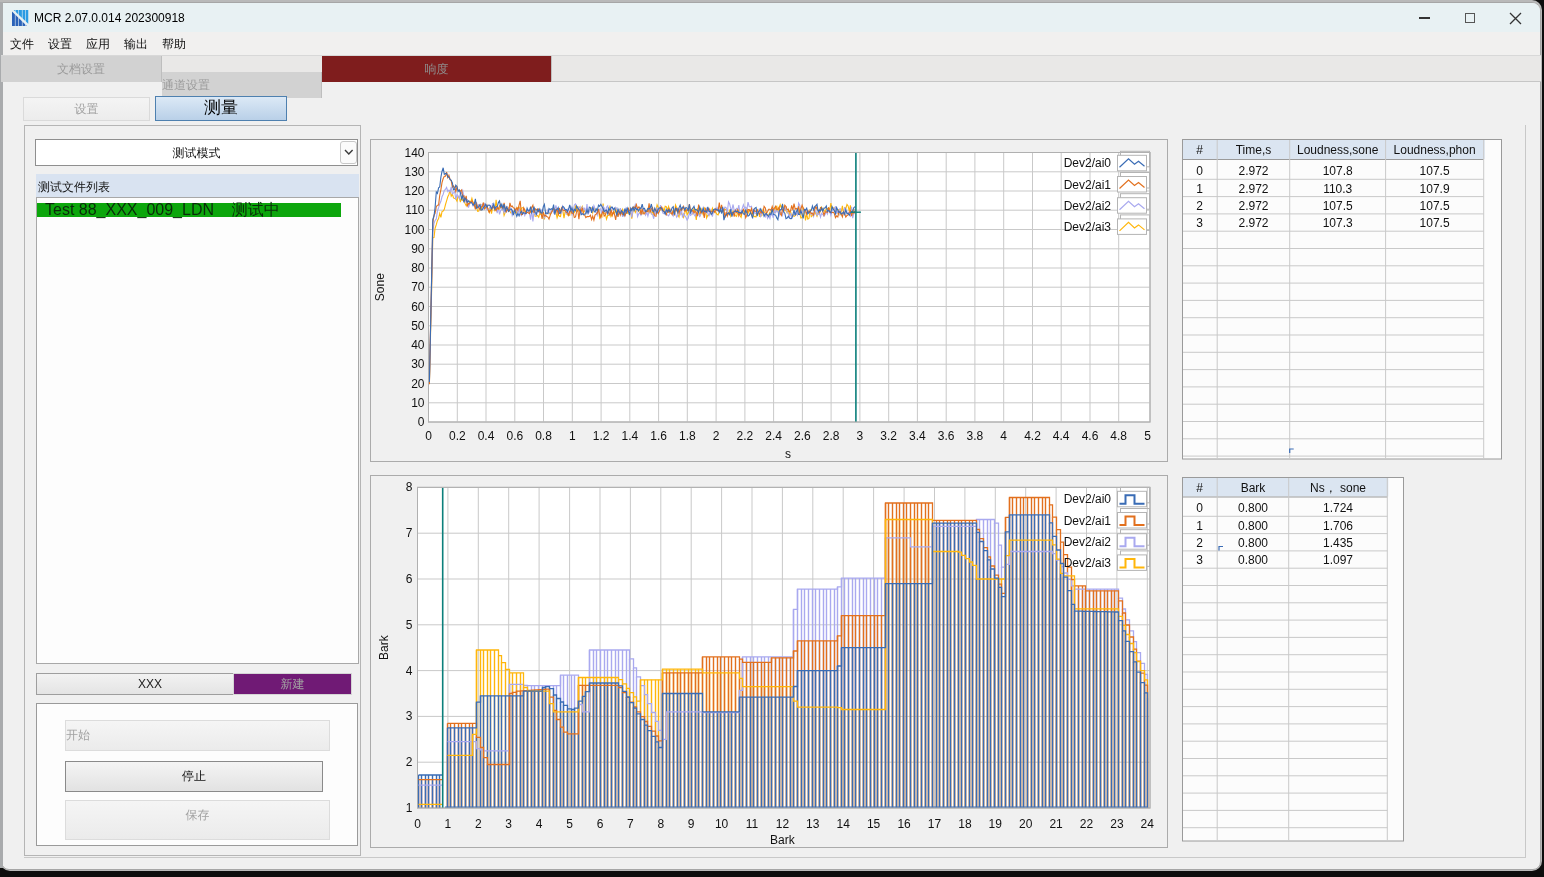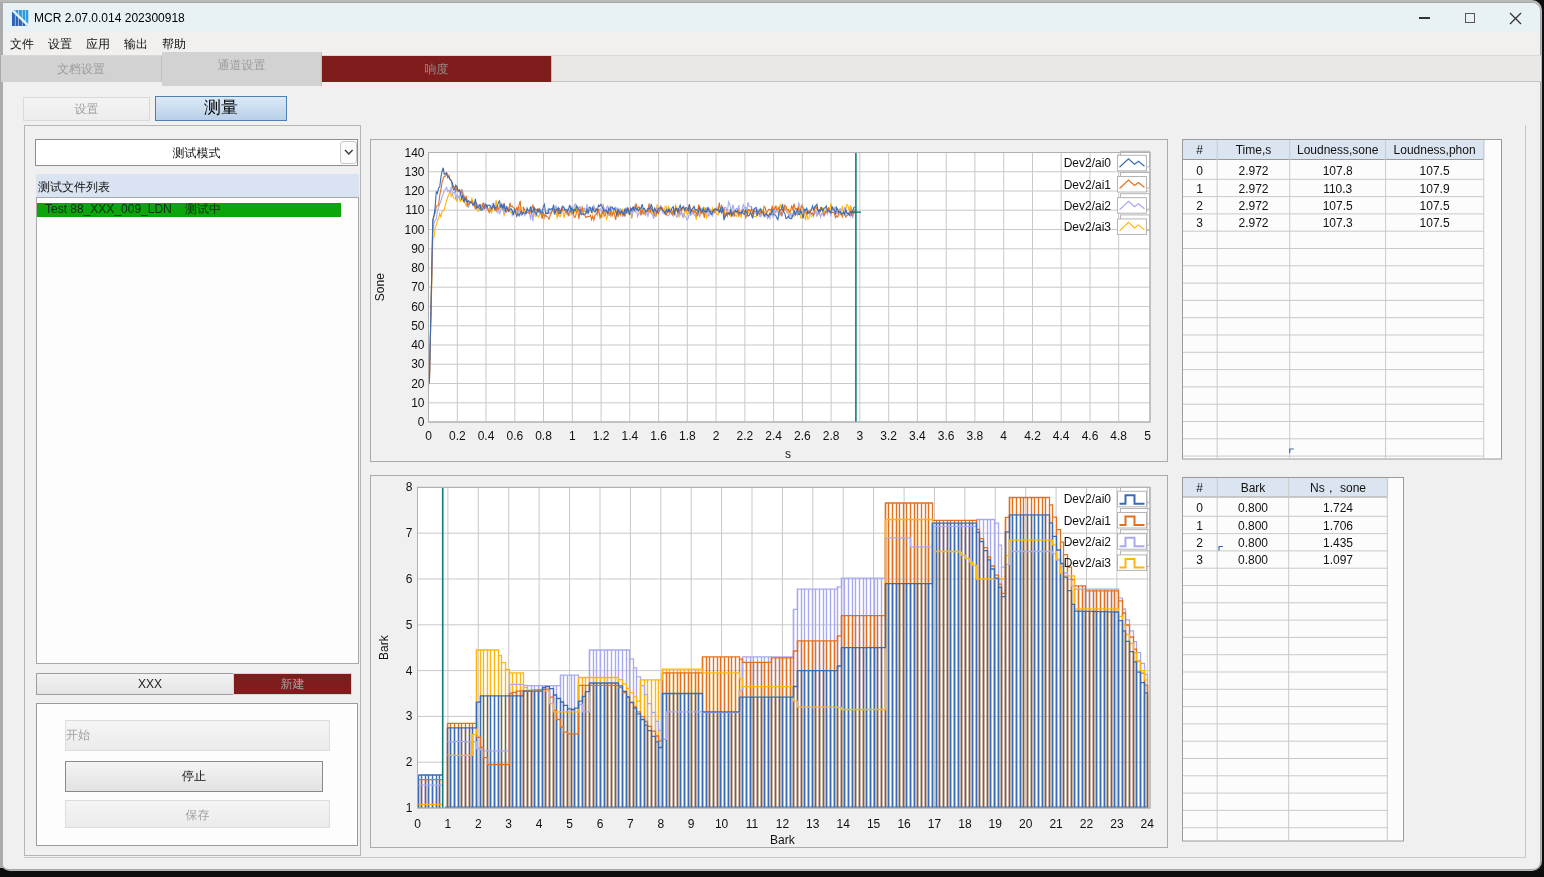--- a/index.html
+++ b/index.html
@@ -48,49 +48,49 @@
   </svg>
 
 <div class="txt" style="left:10px;top:36px">文件</div>
 <div class="txt" style="left:48px;top:36px">设置</div>
 <div class="txt" style="left:86px;top:36px">应用</div>
 <div class="txt" style="left:124px;top:36px">输出</div>
 <div class="txt" style="left:162px;top:36px">帮助</div>
 
 <div class="abs" style="left:1px;top:55px;width:1540px;height:27px;background:#E9E8E7;border-top:1px solid #D8D8D8;border-bottom:1px solid #C6C6C6"></div>
 <div class="abs" style="left:1px;top:56px;width:161px;height:26px;background:#D2D2D2;border-right:1px solid #BEBEBE;color:#9B9B9B;font-size:12px;text-align:center;line-height:26px">文档设置</div>
-<div class="abs" style="left:162px;top:52px;width:160px;height:34px;background:#D2D2D2;border-right:1px solid #BEBEBE;color:#9B9B9B;font-size:12px;text-align:center;line-height:26px">通道设置</div>
+<div class="abs" style="left:162px;top:72px;width:160px;height:26px;background:#D2D2D2;border-right:1px solid #BEBEBE;color:#9B9B9B;font-size:12px;line-height:26px">通道设置</div>
 <div class="abs" style="left:322px;top:56px;width:230px;height:26px;background:#7f1d1d;border-right:1px solid #C0C0C0;color:#8F8F8F;font-size:12px;text-align:center;line-height:26px">响度</div>
 
 <div class="abs" style="left:23px;top:97px;width:127px;height:24px;background:linear-gradient(#F4F4F4,#ECECEC);border:1px solid #DADADA;color:#A0A0A0;font-size:12px;text-align:center;line-height:22px">设置</div>
 <div class="abs" style="left:155px;top:96px;width:132px;height:25px;background:linear-gradient(#DCE9F6,#B9D0E8);border:1px solid #4E80AF;color:#000;font-size:17px;text-align:center;line-height:22px">测量</div>
 
 <div class="abs" style="left:24px;top:125px;width:337px;height:731px;border:1px solid #B5B5B5"></div>
 
 <div class="abs" style="left:35px;top:139px;width:323px;height:27px;background:#fff;border:1px solid #8F8F8F"></div>
 <div class="txt" style="left:35px;top:145px;width:323px;text-align:center">测试模式</div>
 <div class="abs" style="left:340px;top:141px;width:17px;height:23px;background:#FBFBFB;border:1px solid #C8C8C8;border-radius:3px"></div>
 <svg class="abs" style="left:344px;top:149px" width="10" height="7">
     <path d="M1,1 L4.8,5 L8.6,1" fill="none" stroke="#3A3A3A" stroke-width="1.4"></path>
   </svg>
 
 <div class="abs" style="left:36px;top:174px;width:323px;height:23px;background:#D9E3F1"></div>
 <div class="txt" style="left:38px;top:179px">测试文件列表</div>
 
 <div class="abs" style="left:36px;top:197px;width:323px;height:467px;background:#FDFDFD;border:1px solid #A8A8A8"></div>
 <div class="abs" style="left:37px;top:203px;width:304px;height:14px;background:#0CA60C"></div>
-<div class="txt" style="left:45px;top:203px;height:14px;line-height:13px;color:#0A2A0A;font-size:12px">Test 88_XXX_009_LDN    测试中</div>
+<div class="txt" style="left:45px;top:203px;height:14px;line-height:13px;color:#0A2A0A;font-size:16px">Test 88_XXX_009_LDN    测试中</div>
 
 <div class="abs" style="left:36px;top:673px;width:228px;height:22px;background:linear-gradient(#F2F2F2,#E4E4E4);border:1px solid #9E9E9E;color:#222;font-size:12px;text-align:center;line-height:20px">XXX</div>
-<div class="abs" style="left:233px;top:673px;width:119px;height:22px;background:#7f1d1d;border:1px solid #D5D5D5;color:#A2A2A2;font-size:12px;text-align:center;line-height:20px">新建</div>
+<div class="abs" style="left:233px;top:673px;width:119px;height:22px;background:#701a75;border:1px solid #D5D5D5;color:#A2A2A2;font-size:12px;text-align:center;line-height:20px">新建</div>
 
 <div class="abs" style="left:36px;top:703px;width:322px;height:143px;background:#FDFDFD;border:1px solid #9A9A9A"></div>
 <div class="abs" style="left:65px;top:720px;width:265px;height:31px;background:linear-gradient(#F5F5F5,#EBEBEB);border:1px solid #DCDCDC;color:#A2A2A2;font-size:12px;text-align:left;line-height:29px">开始</div>
 <div class="abs" style="left:65px;top:761px;width:258px;height:31px;background:linear-gradient(#F4F4F4,#E2E2E2);border:1px solid #8A8A8A;color:#111;font-size:12px;text-align:center;line-height:29px">停止</div>
-<div class="abs" style="left:65px;top:800px;width:265px;height:28px;background:linear-gradient(#F5F5F5,#EBEBEB);border:1px solid #DCDCDC;color:#A2A2A2;font-size:12px;text-align:center;line-height:29px">保存</div>
+<div class="abs" style="left:65px;top:800px;width:265px;height:40px;background:linear-gradient(#F5F5F5,#EBEBEB);border:1px solid #DCDCDC;color:#A2A2A2;font-size:12px;text-align:center;line-height:29px">保存</div>
 
 <div class="abs" style="left:1525px;top:125px;width:1px;height:733px;background:#C8C8C8"></div>
 <div class="abs" style="left:24px;top:857px;width:1502px;height:1px;background:#C9C9C9"></div>
 
 <svg width="798" height="323" style="position:absolute;left:370px;top:139px" font-family="Liberation Sans, sans-serif" fill="#111">
 <rect x="0.5" y="0.5" width="797" height="322" fill="#F0F0F0" stroke="#ABABAB"></rect>
 <rect x="58.5" y="13.5" width="721.5" height="269.5" fill="#fff" stroke="#B0B0B0"></rect>
 <line x1="87.3" y1="13.5" x2="87.3" y2="283.0" stroke="#C9C9C9" stroke-width="1"></line>
     <line x1="116.0" y1="13.5" x2="116.0" y2="283.0" stroke="#C9C9C9" stroke-width="1"></line>
     <line x1="144.8" y1="13.5" x2="144.8" y2="283.0" stroke="#C9C9C9" stroke-width="1"></line>

